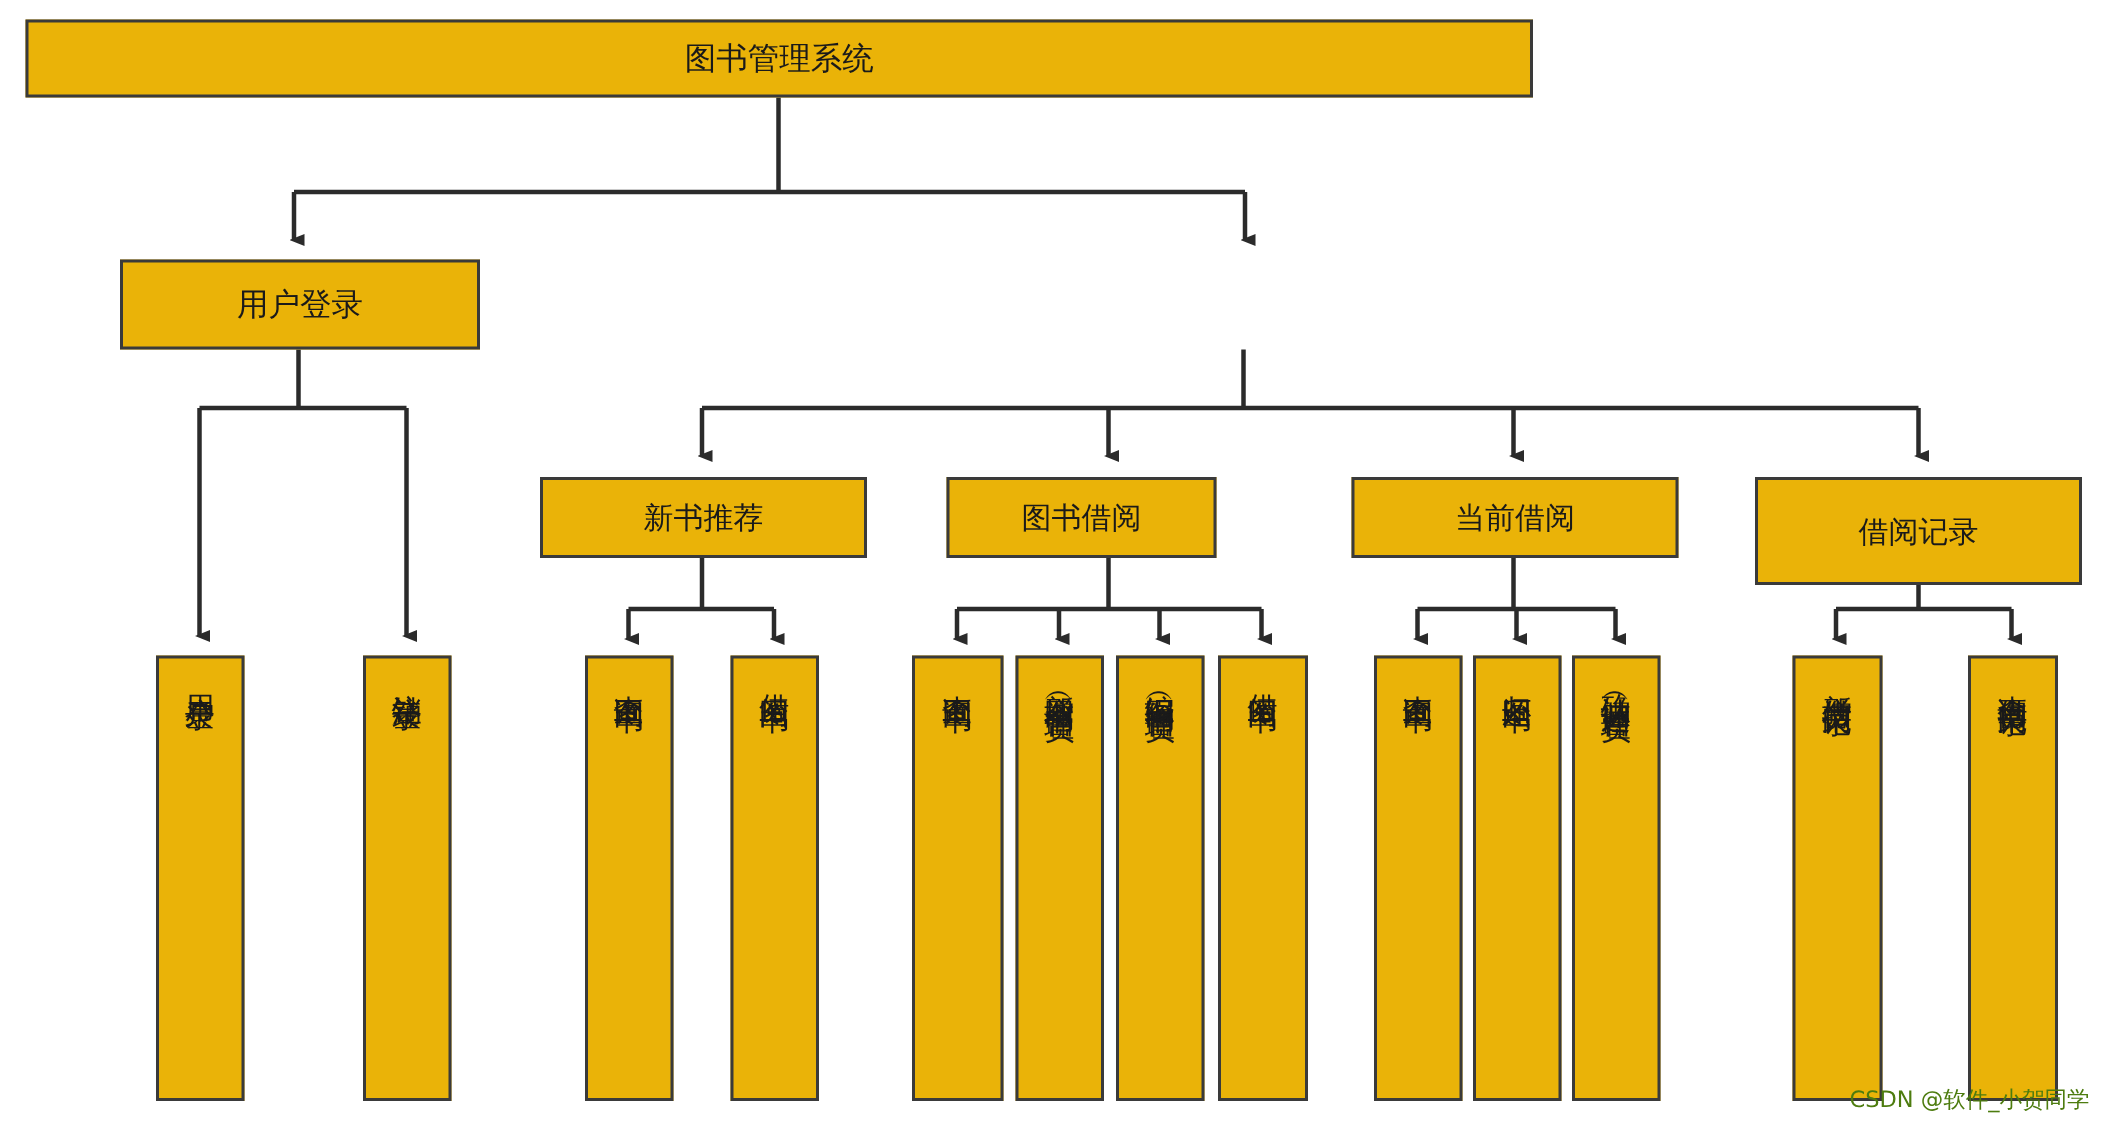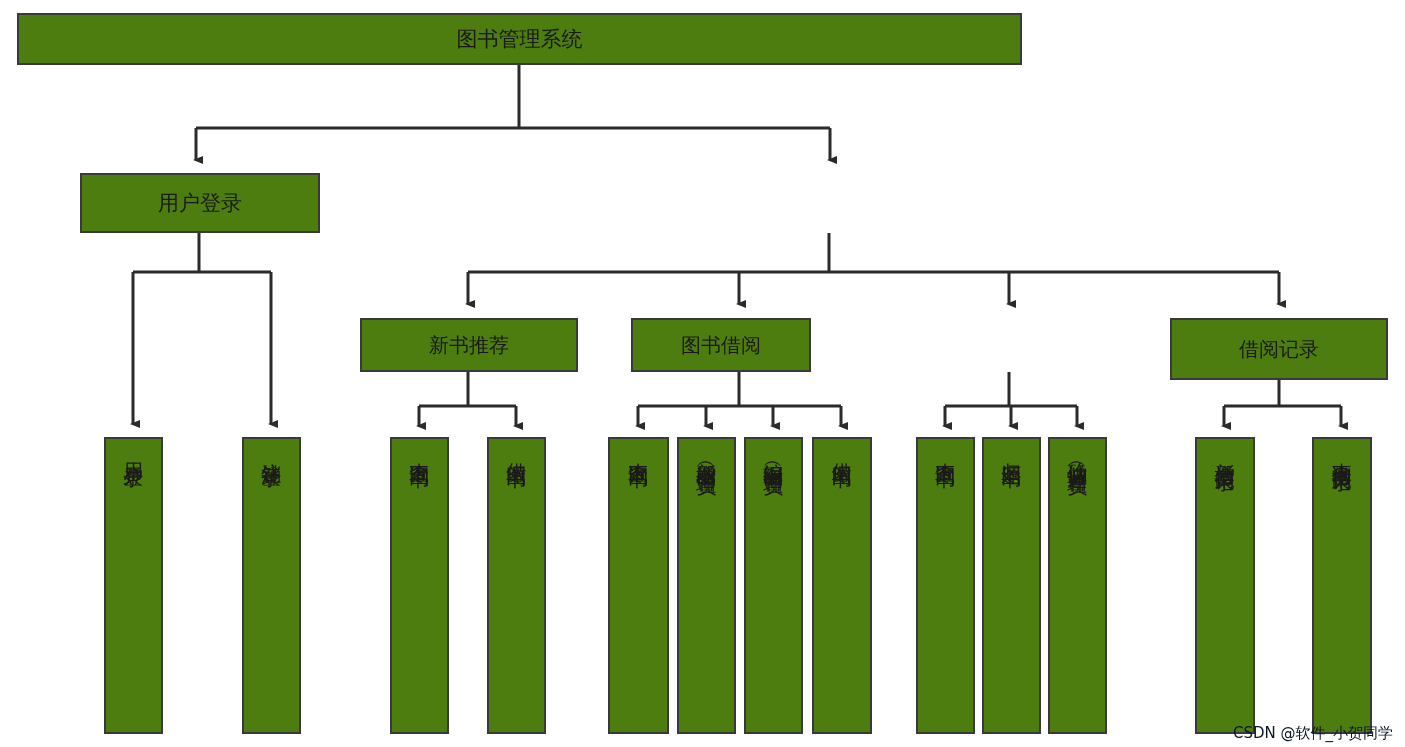--- a/index.html
+++ b/index.html
@@ -17,21 +17,21 @@
   svg#wires{
     position:absolute;
     left:0; top:0;
     width:1405px;
     height:747px;
     pointer-events:none;
   }
   .node{
     position:absolute;
     box-sizing:border-box;
-    background:#4d7c0f;
+    background:#eab308;
     border:2px solid #3a3a3a;
     display:flex;
     align-items:center;
     justify-content:center;
     text-align:center;
   }
   .node.root{ font-size:21px; }
   .node.lvl1{ font-size:21px; }
   .node.lvl2{ font-size:20px; }
   .node.leaf{
@@ -46,21 +46,21 @@
     text-orientation:upright;
     letter-spacing:2px;
     white-space:nowrap;
     display:block;
   }
   #watermark{
     position:absolute;
     right:12px;
     bottom:4px;
     font-size:15px;
-    color:#0f172a;
+    color:#4d7c0f;
     white-space:nowrap;
     user-select:none;
   }
 </style>
 </head>
 <body>
 
 <div id="canvas">
 
   <svg id="wires" viewBox="0 0 1405 747">
@@ -120,21 +120,24 @@
   <div class="node lvl1" style="left:80px;top:173px;width:240px;height:60px;">
     <span>用户登录</span>
   </div>
 
   <div class="node lvl2" style="left:360px;top:318px;width:218px;height:54px;">
     <span>新书推荐</span>
   </div>
   <div class="node lvl2" style="left:631px;top:318px;width:180px;height:54px;">
     <span>图书借阅</span>
   </div>
-  <div class="node lvl2" style="left:1170px;top:318px;width:218px;height:62px;">
+  <div class="node lvl2" style="left:901px;top:318px;width:218px;height:54px;">
+    <span>当前借阅</span>
+  </div>
+  <div class="node lvl2" style="left:1170px;top:318px;width:218px;height:72px;">
     <span>借阅记录</span>
   </div>
 
   <div class="node leaf" style="left:104px;top:437px;width:59px;height:297px;">
     <span class="vlabel">用户登录</span>
   </div>
   <div class="node leaf" style="left:242px;top:437px;width:59px;height:297px;">
     <span class="vlabel">注销登录</span>
   </div>
 

